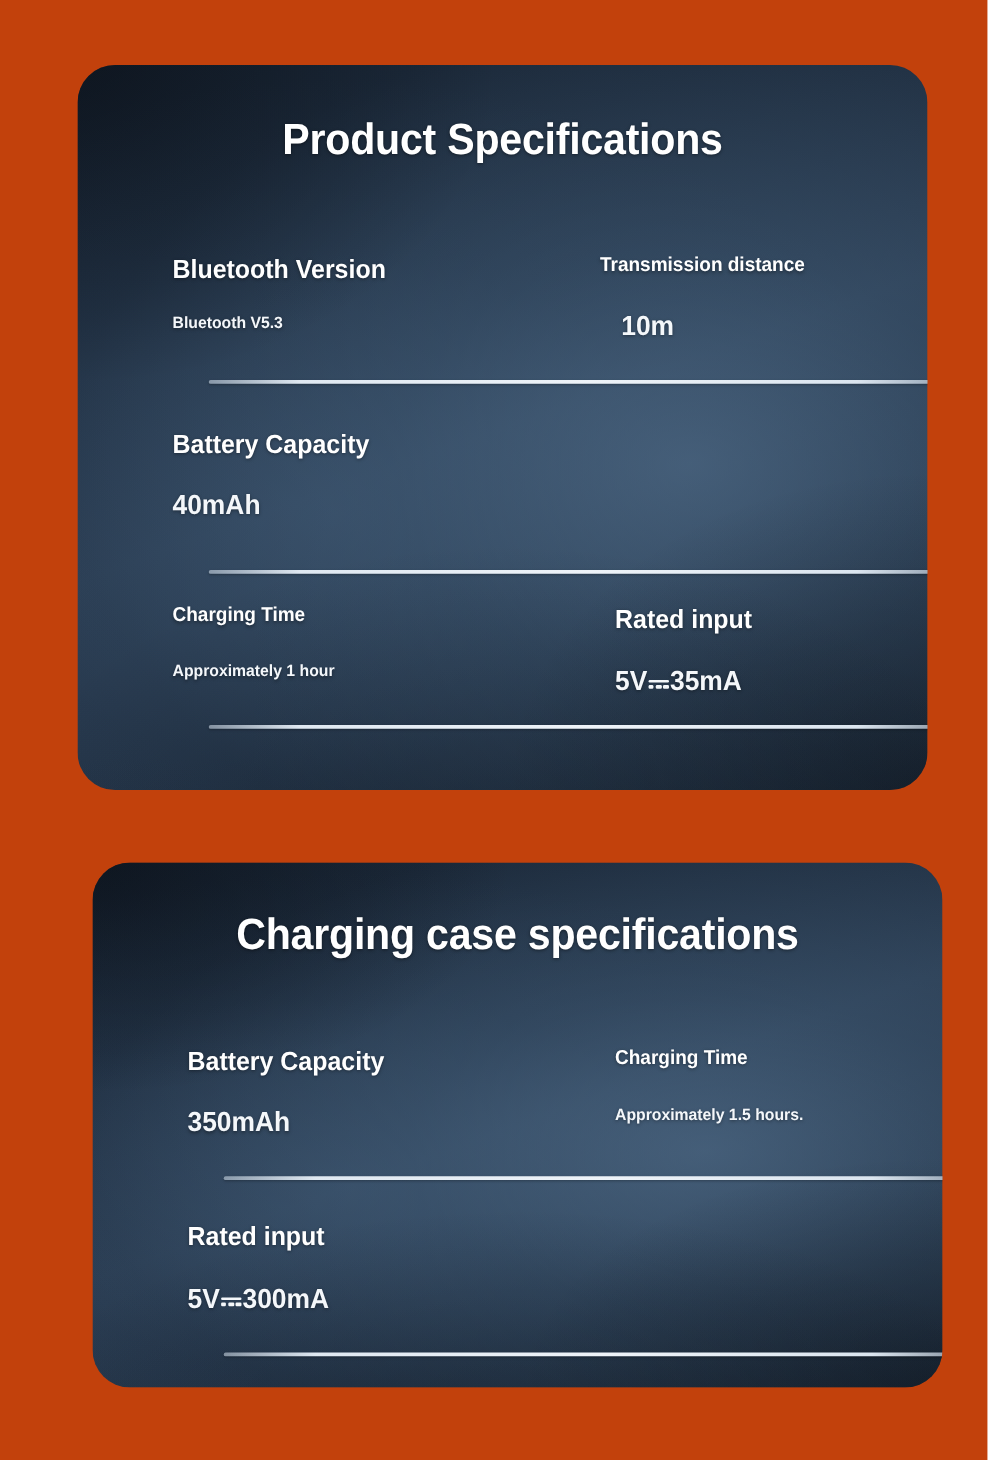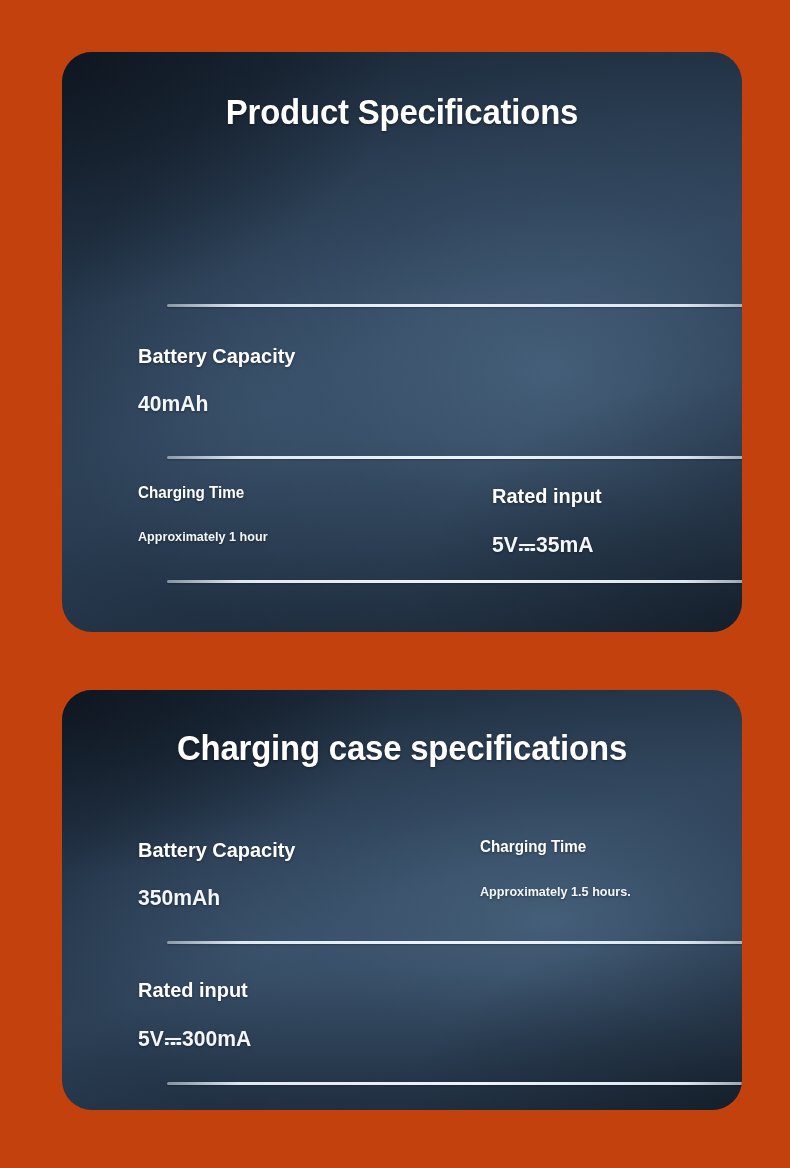--- a/index.html
+++ b/index.html
@@ -37,21 +37,21 @@
     position: absolute;
     inset: 0;
     pointer-events: none;
     background:
       radial-gradient(110% 90% at 50% 120%, rgba(10,16,24,0.42) 0%, rgba(0,0,0,0) 60%),
       radial-gradient(90% 80% at 0% 0%, rgba(8,13,20,0.55) 0%, rgba(0,0,0,0) 55%),
       radial-gradient(90% 80% at 100% 100%, rgba(8,13,20,0.45) 0%, rgba(0,0,0,0) 55%);
   }
 
   #card-product { left: 62px; top: 52px; width: 680px; height: 580px; }
-  #card-case    { left: 62px; top: 690px; width: 680px; height: 420px; }
+  #card-case    { left: 74px; top: 690px; width: 680px; height: 420px; }
 
   .card-inner {
     position: relative;
     z-index: 2;
     height: 100%;
   }
 
   
   .card-title {
     position: absolute;
@@ -150,20 +150,32 @@
 </head>
 <body>
 
 <div class="page">
 
   <div class="card" id="card-product">
     <div class="card-inner">
 
       <div class="card-title">Product Specifications</div>
 
+      <div class="row" style="top:152px; height:95px;">
+        <div class="cells">
+          <div class="cell cell-left">
+            <div class="spec-label lbl-lg">Bluetooth Version</div>
+            <div class="spec-value val-sm" style="margin-top:22px;">Bluetooth V5.3</div>
+          </div>
+          <div class="cell cell-right">
+            <div class="spec-label lbl-md">Transmission distance</div>
+            <div class="spec-value val-lg" style="margin-top:26px; margin-left:17px;">10m</div>
+          </div>
+        </div>
+      </div>
       <div class="divider" style="top:252px;"></div>
 
       <div class="row" style="top:292px; height:105px;">
         <div class="cells">
           <div class="cell cell-left">
             <div class="spec-label lbl-lg">Battery Capacity</div>
             <div class="spec-value val-lg" style="margin-top:23px;">40mAh</div>
           </div>
         </div>
       </div>

